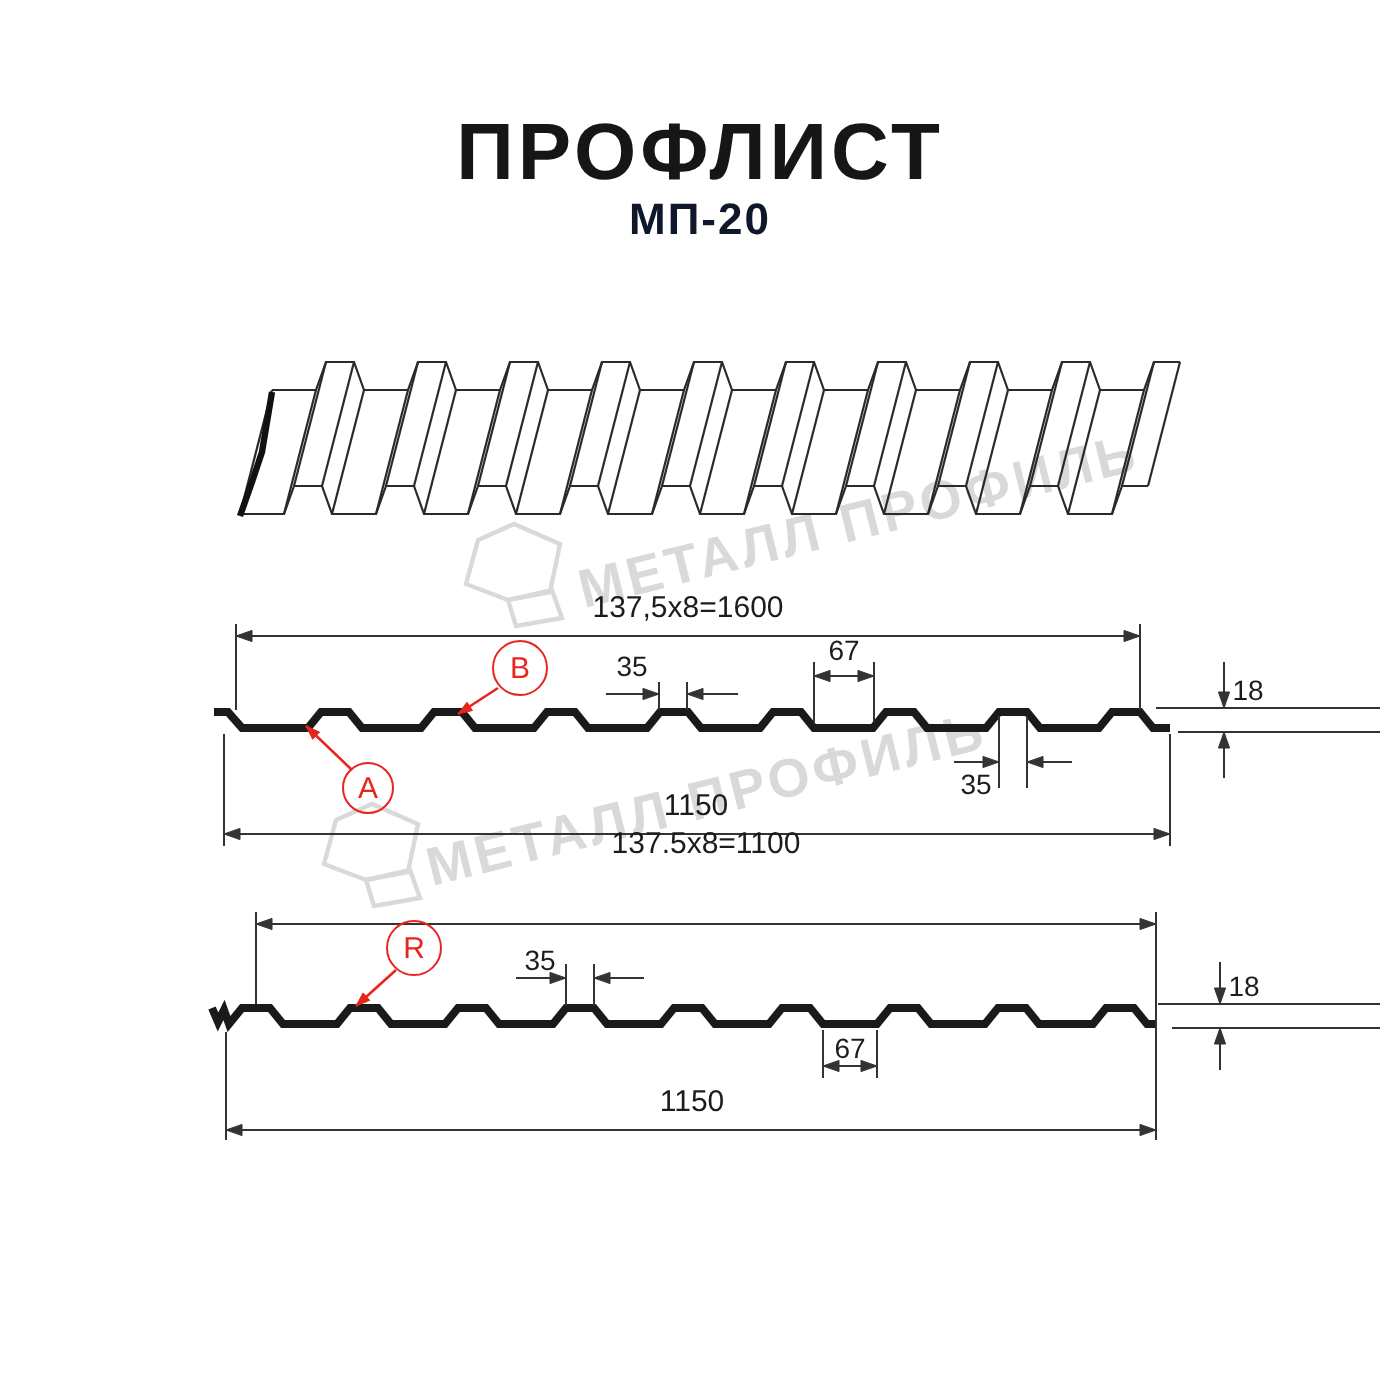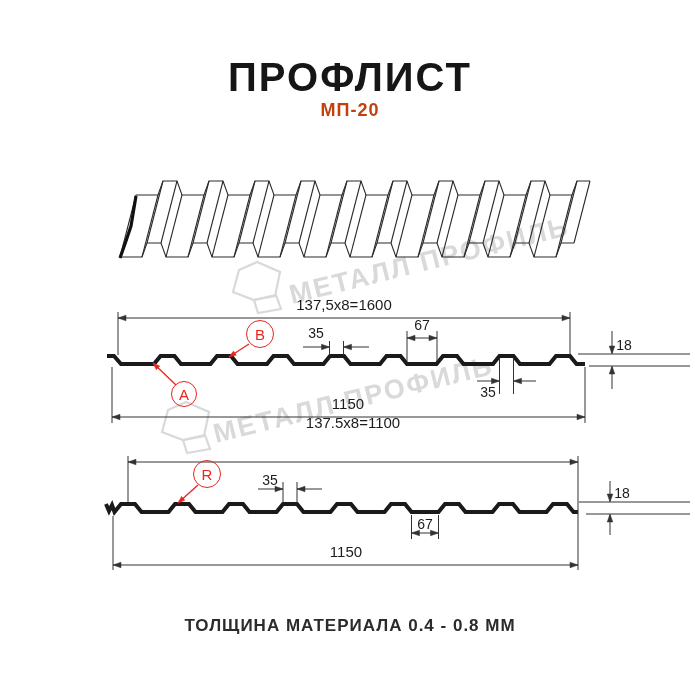--- a/index.html
+++ b/index.html
@@ -1,21 +1,21 @@
 <!DOCTYPE html>
 <html><head>
 <meta charset="utf-8">
 <style>
   html,body{margin:0;padding:0;background:#fff;}
   .page{position:relative;width:700px;height:700px;background:#fff;overflow:hidden;
         font-family:"Liberation Sans",sans-serif;border-radius:20px;}
   .title{position:absolute;left:350px;top:77px;transform:translate(-50%,-50%);
          font-size:40px;font-weight:bold;letter-spacing:2px;color:#161616;white-space:nowrap;}
   .subtitle{position:absolute;left:350px;top:110px;transform:translate(-50%,-50%);
-         font-size:18px;font-weight:600;letter-spacing:1px;color:#c2410c;white-space:nowrap;}
+         font-size:22px;font-weight:600;letter-spacing:1px;color:#0f172a;white-space:nowrap;}
   .footer{position:absolute;left:350px;top:626px;transform:translate(-50%,-50%);
          font-size:17px;font-weight:600;letter-spacing:1px;color:#2b2b2b;white-space:nowrap;}
   #art{position:absolute;left:0;top:0;}
   .dim{position:absolute;transform:translate(-50%,-50%);font-size:14px;color:#1c1c1c;
        white-space:nowrap;background:transparent;}
   .dim.big{font-size:15px;}
   .marker{position:absolute;transform:translate(-50%,-50%);width:24px;height:24px;
        border:1.6px solid #e8251d;border-radius:50%;color:#e8251d;font-size:15px;
        display:flex;align-items:center;justify-content:center;line-height:1;}
 </style>
@@ -169,14 +169,13 @@
   <div class="dim big" style="left:353px;top:422px">137.5x8=1100</div>
   <div class="dim" style="left:270px;top:480px">35</div>
   <div class="dim" style="left:425px;top:524px">67</div>
   <div class="dim" style="left:622px;top:493px">18</div>
   <div class="dim big" style="left:346px;top:551px">1150</div>
 
   <div class="marker" style="left:184px;top:394px">A</div>
   <div class="marker" style="left:260px;top:334px;width:26px;height:26px">B</div>
   <div class="marker" style="left:207px;top:474px;width:26px;height:26px">R</div>
 
-  <div class="footer">ТОЛЩИНА МАТЕРИАЛА 0.4 - 0.8 ММ</div>
 </div>
 
 </body></html>

